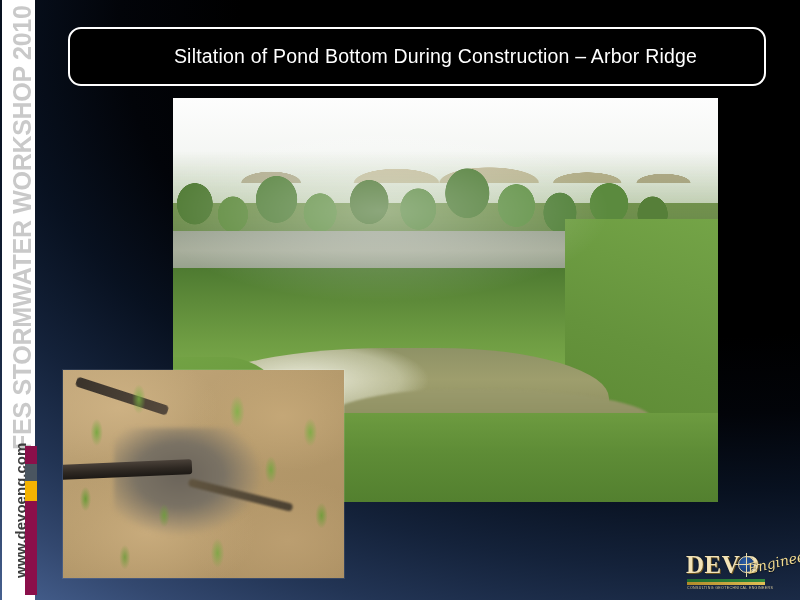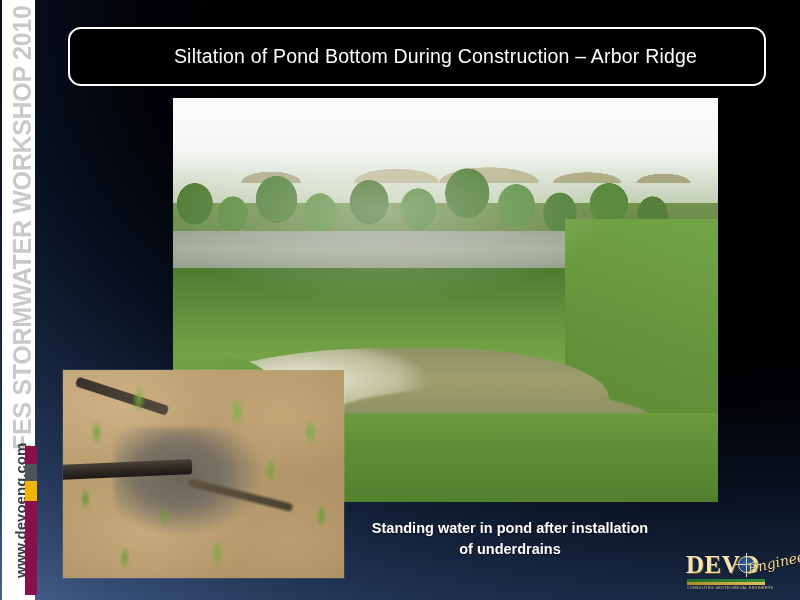--- a/index.html
+++ b/index.html
@@ -341,24 +341,20 @@
 
   <div id="photo-inset">
     <div class="in-soil"></div>
     <div class="in-wetpatch"></div>
     <div class="in-crack-a"></div>
     <div class="in-crack-b"></div>
     <div class="in-pipe"></div>
     <div class="in-grass"></div>
   </div>
 
-  <div id="caption">
-    <div>Standing water in pond after installation</div>
-    <div>of underdrains</div>
-  </div>
 
   <div id="logo">
     <div id="logo-word">DEVO</div>
     <div id="logo-globe"></div>
     <div id="logo-script">Engineering</div>
     <div class="logo-bar" id="logo-bar-green"></div>
     <div class="logo-bar" id="logo-bar-gold"></div>
     <div id="logo-sub">CONSULTING GEOTECHNICAL ENGINEERS</div>
   </div>
 

